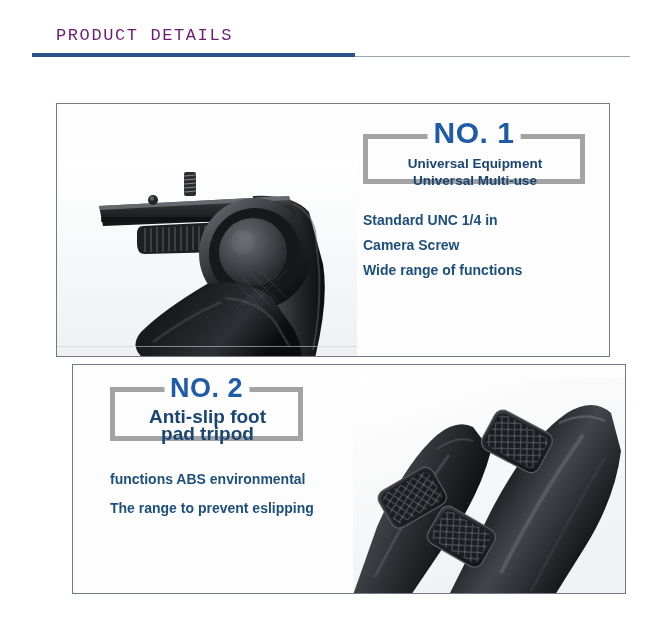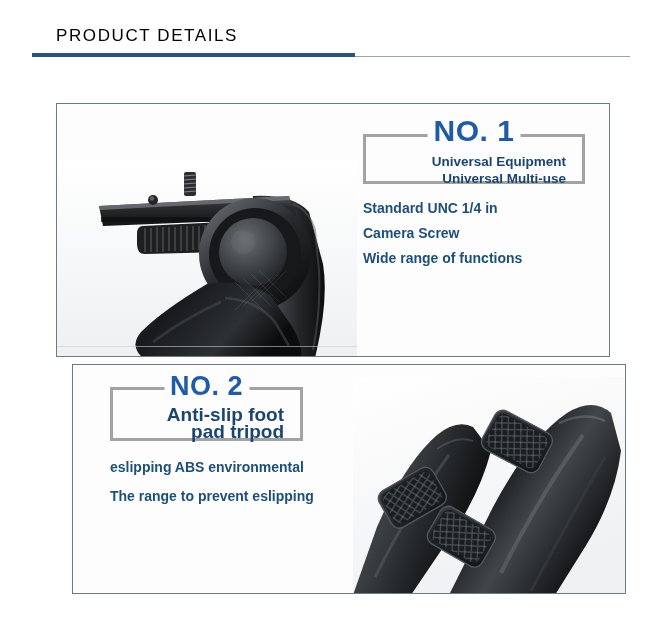--- a/index.html
+++ b/index.html
@@ -23,23 +23,24 @@
     top: 26px;
     width: 598px;
     height: 40px;
   }
   .header-title {
     position: absolute;
     left: 24px;
     top: 0px;
     font-size: 17px;
     letter-spacing: 1.6px;
-    color: #000000;
+    color: #701a75;
     white-space: nowrap;
     font-weight: 400;
+    font-family: Liberation Mono, monospace;
   }
   .rule-thin {
     position: absolute;
     left: 0px;
     top: 30px;
     width: 598px;
     height: 1px;
     background: #9aa4ae;
   }
   .rule-thick {
@@ -72,24 +73,24 @@
     height: 230px;
   }
 
   
   .textblock { position: absolute; }
   .textblock-one { left: 306px; top: 30px; width: 232px; }
   .textblock-two { left: 37px; top: 22px;  width: 200px; }
 
   .caption-box {
     position: relative;
-    border: 3px solid #a3a3a3;
+    border: 5px solid #a3a3a3;
     box-sizing: border-box;
-    padding: 16px 16px 9px 6px;
-    text-align: right;
+    padding: 16px 4px 9px 6px;
+    text-align: center;
   }
   .caption-box-one { width: 222px; height: 50px; }
   .caption-box-two { width: 193px; height: 54px; }
 
   
   .no-label {
     position: absolute;
     top: -21px;
     left: 50%;
     transform: translateX(-50%);
@@ -107,21 +108,21 @@
   .caption-sub {
     font-size: 13.5px;
     font-weight: 700;
     color: #1a4573;
     line-height: 17px;
     white-space: nowrap;
   }
   .caption-sub-two { font-size: 19px; line-height: 17px; }
 
   .body-lines {
-    margin-top: 12px;
+    margin-top: 24px;
     white-space: nowrap;
   }
   .body-line {
     font-size: 14px;
     font-weight: 700;
     color: #1d4f7c;
     line-height: 25px;
     white-space: nowrap;
   }
   .body-lines-two .body-line { line-height: 29px; }
@@ -253,21 +254,21 @@
 
 <div class="panel panel-two">
 
   <div class="textblock textblock-two">
     <div class="caption-box caption-box-two">
       <div class="no-label no-label-two">NO. 2</div>
       <div class="caption-sub caption-sub-two">Anti-slip foot</div>
       <div class="caption-sub caption-sub-two">pad tripod</div>
     </div>
     <div class="body-lines body-lines-two">
-      <div class="body-line">eslipping ABS environmental</div>
+      <div class="body-line">functions ABS environmental</div>
       <div class="body-line">The range to prevent eslipping</div>
     </div>
   </div>
 
   <div class="photo photo-feet">
     <svg width="274" height="218" viewBox="0 0 274 218">
       <defs>
         <linearGradient id="pg2" x1="0" y1="0" x2="0.4" y2="1">
           <stop offset="0" stop-color="#ffffff"></stop>
           <stop offset="1" stop-color="#f0f1f3"></stop>

